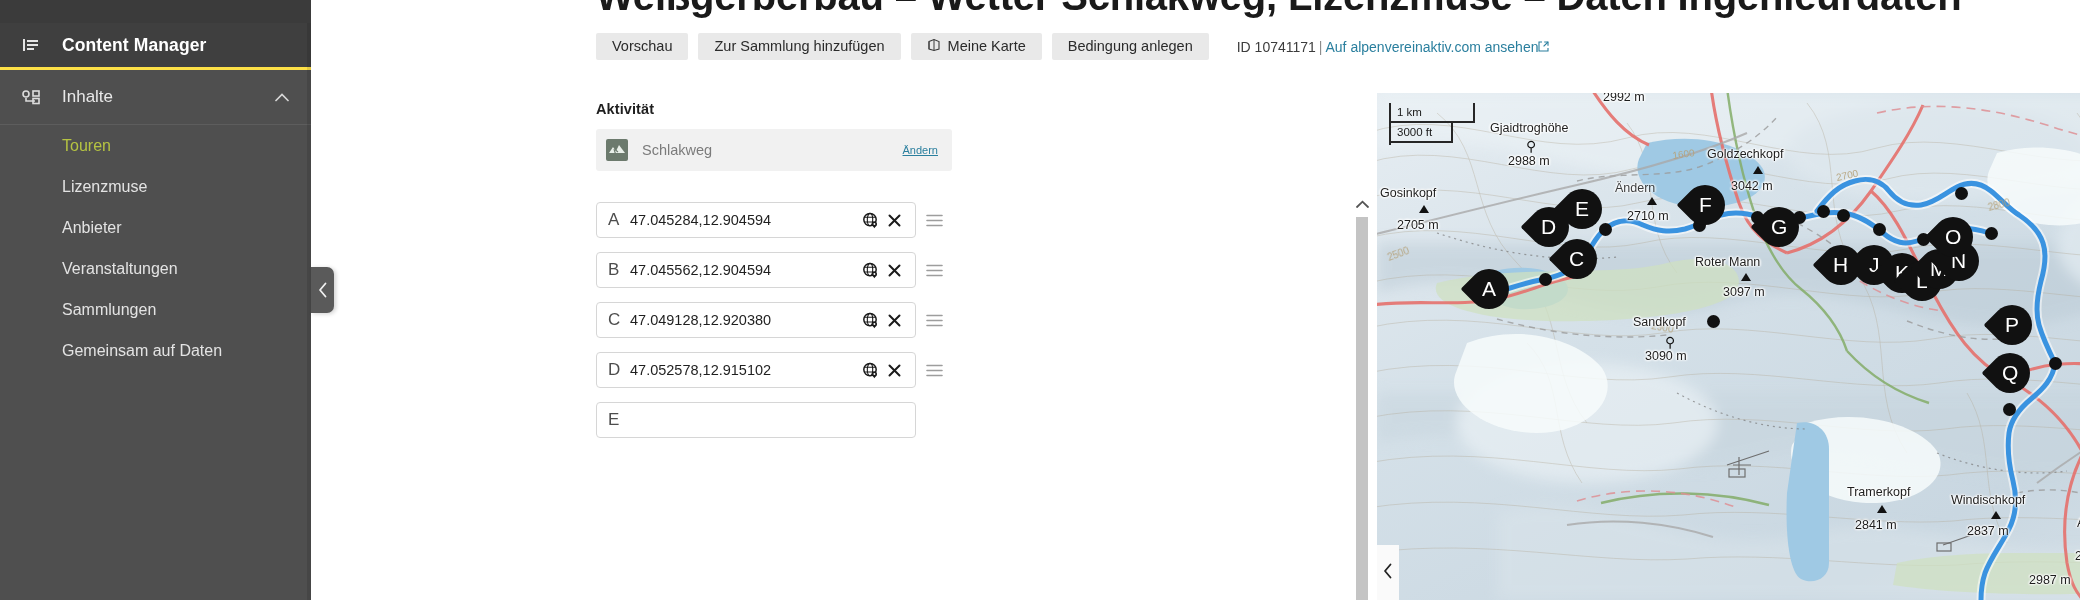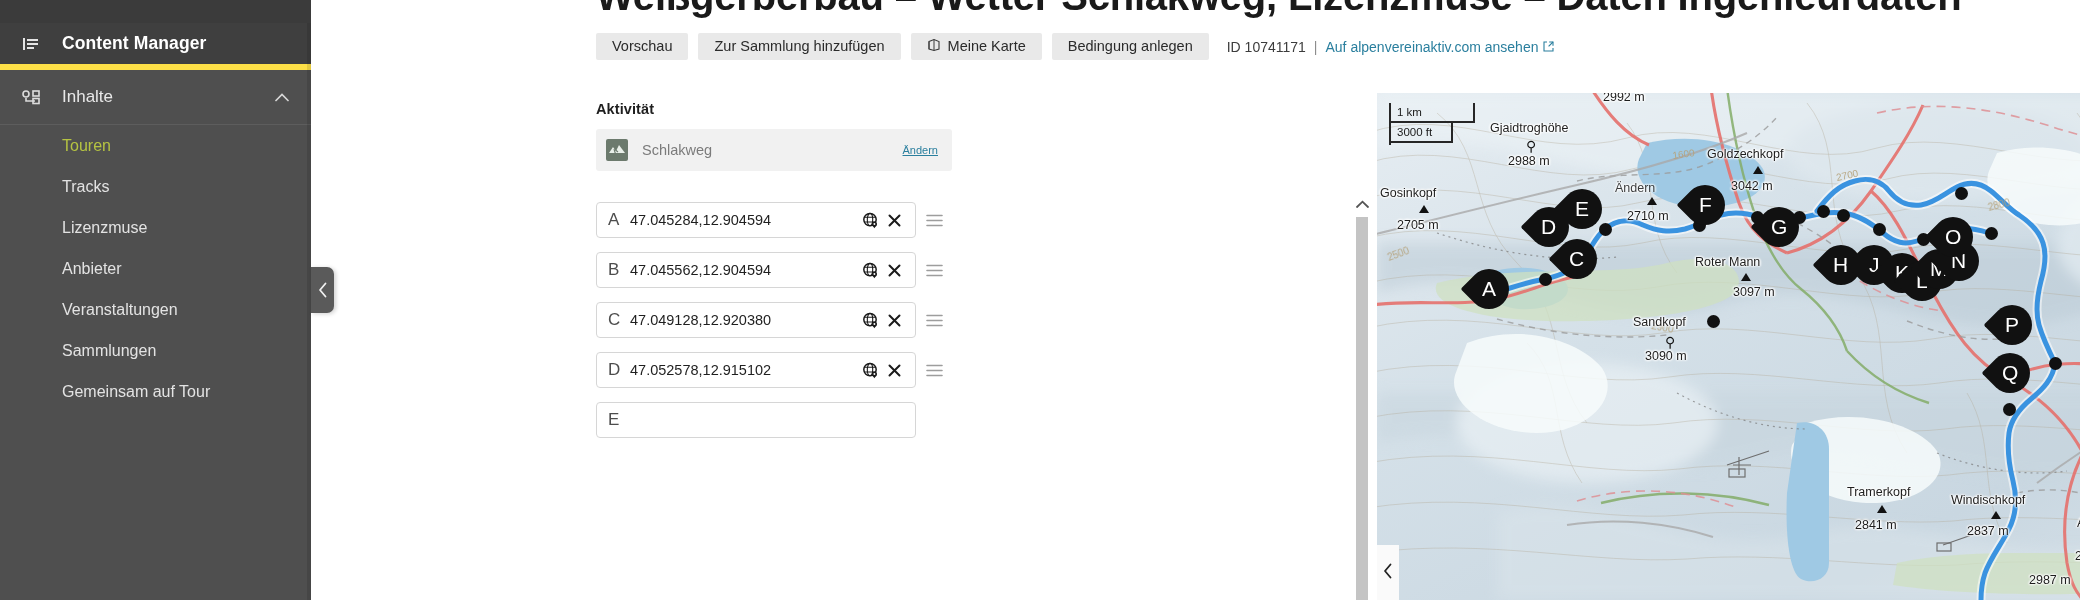--- a/index.html
+++ b/index.html
@@ -19,21 +19,21 @@
     position: relative;
     flex: 0 0 311px;
     overflow: hidden;
   }
   .sb-topstrip { height: 23px; background: #3b3b3b; }
   .sb-brand {
     height: 47px; display: flex; align-items: center;
     background: #3f3f3f;
     color: #ffffff; font-weight: bold; font-size: 17.5px;
     letter-spacing: .1px;
-    border-bottom: 6px solid #fde047;
+    border-bottom: 3px solid #fde047;
   }
   .sb-brand .sb-ic { width: 62px; display: flex; justify-content: center; align-items: center; }
   .sb-section {
     height: 55px; display: flex; align-items: center;
     color: #e8e8e8; font-size: 17px;
     border-bottom: 1px solid #5d5d5d;
     background: #4f4f4f;
   }
   .sb-section .sb-ic { width: 62px; display: flex; justify-content: center; align-items: center; }
   .sb-section .sb-caret { margin-left: auto; margin-right: 22px; color: #d8d8d8; }
@@ -76,21 +76,21 @@
     white-space: nowrap;
   }
   .act-btn {
     height: 27px; padding: 0 16px;
     background: #e9e9e9; border: none; border-radius: 2px;
     color: #2b2b2b; font-size: 14.5px;
     font-family: "Liberation Sans", sans-serif;
     display: inline-flex; align-items: center; gap: 7px;
     line-height: 1;
   }
-  .act-meta { font-size: 14px; color: #3c3c3c; margin-left: 8px; display: inline-flex; gap: 5px;}
+  .act-meta { font-size: 14px; color: #3c3c3c; margin-left: 18px; display: inline-flex; }
   .act-meta .sep { color: #8d8d8d; margin: 0 3px; }
   .act-link { color: #2a7f9e; text-decoration: none; }
 
   
   #form-col {
     position: absolute; left: 285px; top: 101px;
     width: 356px; height: 515px;
     overflow: hidden;
   }
   .field-label {
@@ -237,36 +237,33 @@
         <svg width="14" height="9" viewBox="0 0 14 9">
             <path d="M1 7.5 L7 1.5 L13 7.5" fill="none" stroke="#d8d8d8" stroke-width="1.7" stroke-linecap="round"></path>
           </svg>
       </span>
     </div>
 
     <div class="sb-item active">
       <span>Touren</span>
     </div>
     <div class="sb-item">
-      <span>Tracks</span>
-    </div>
-    <div class="sb-item">
       <span>Lizenzmuse</span>
     </div>
     <div class="sb-item">
       <span>Anbieter</span>
     </div>
     <div class="sb-item">
       <span>Veranstaltungen</span>
     </div>
     <div class="sb-item">
       <span>Sammlungen</span>
     </div>
     <div class="sb-item">
-      <span>Gemeinsam auf Tour</span>
+      <span>Gemeinsam auf Daten</span>
     </div>
 
     <div class="sb-scrollbar"></div>
   </div>
 
   <div id="collapse-handle">
     <span>
       <svg width="10" height="16" viewBox="0 0 10 16">
           <path d="M7.5 1.5 L2 8 L7.5 14.5" fill="none" stroke="#f0f0f0" stroke-width="1.8" stroke-linecap="round" stroke-linejoin="round"></path>
         </svg>
@@ -644,21 +641,21 @@
       <div class="map-label" style="left:330px; top:54px;">Goldzechkopf</div>
       <span class="peak-tri" style="left:376px; top:73px;"></span>
       <div class="map-label map-ele" style="left:354px; top:86px;">3042 m</div>
 
       <div class="map-label" style="left:238px; top:88px; opacity:.85;">Ändern</div>
       <span class="peak-tri" style="left:270px; top:104px;"></span>
       <div class="map-label map-ele" style="left:250px; top:116px;">2710 m</div>
 
       <div class="map-label" style="left:318px; top:162px;">Roter Mann</div>
       <span class="peak-tri" style="left:364px; top:180px;"></span>
-      <div class="map-label map-ele" style="left:356px; top:192px;">3097 m</div>
+      <div class="map-label map-ele" style="left:346px; top:192px;">3097 m</div>
 
       <div class="map-label" style="left:256px; top:222px;">Sandkopf</div>
       <span class="peak-cross" style="left:288px; top:242px;">⚲</span>
       <div class="map-label map-ele" style="left:268px; top:256px;">3090 m</div>
 
       <div class="map-label" style="left:470px; top:392px;">Tramerkopf</div>
       <span class="peak-tri" style="left:500px; top:412px;"></span>
       <div class="map-label map-ele" style="left:478px; top:425px;">2841 m</div>
 
       <div class="map-label" style="left:574px; top:400px;">Windischkopf</div>

